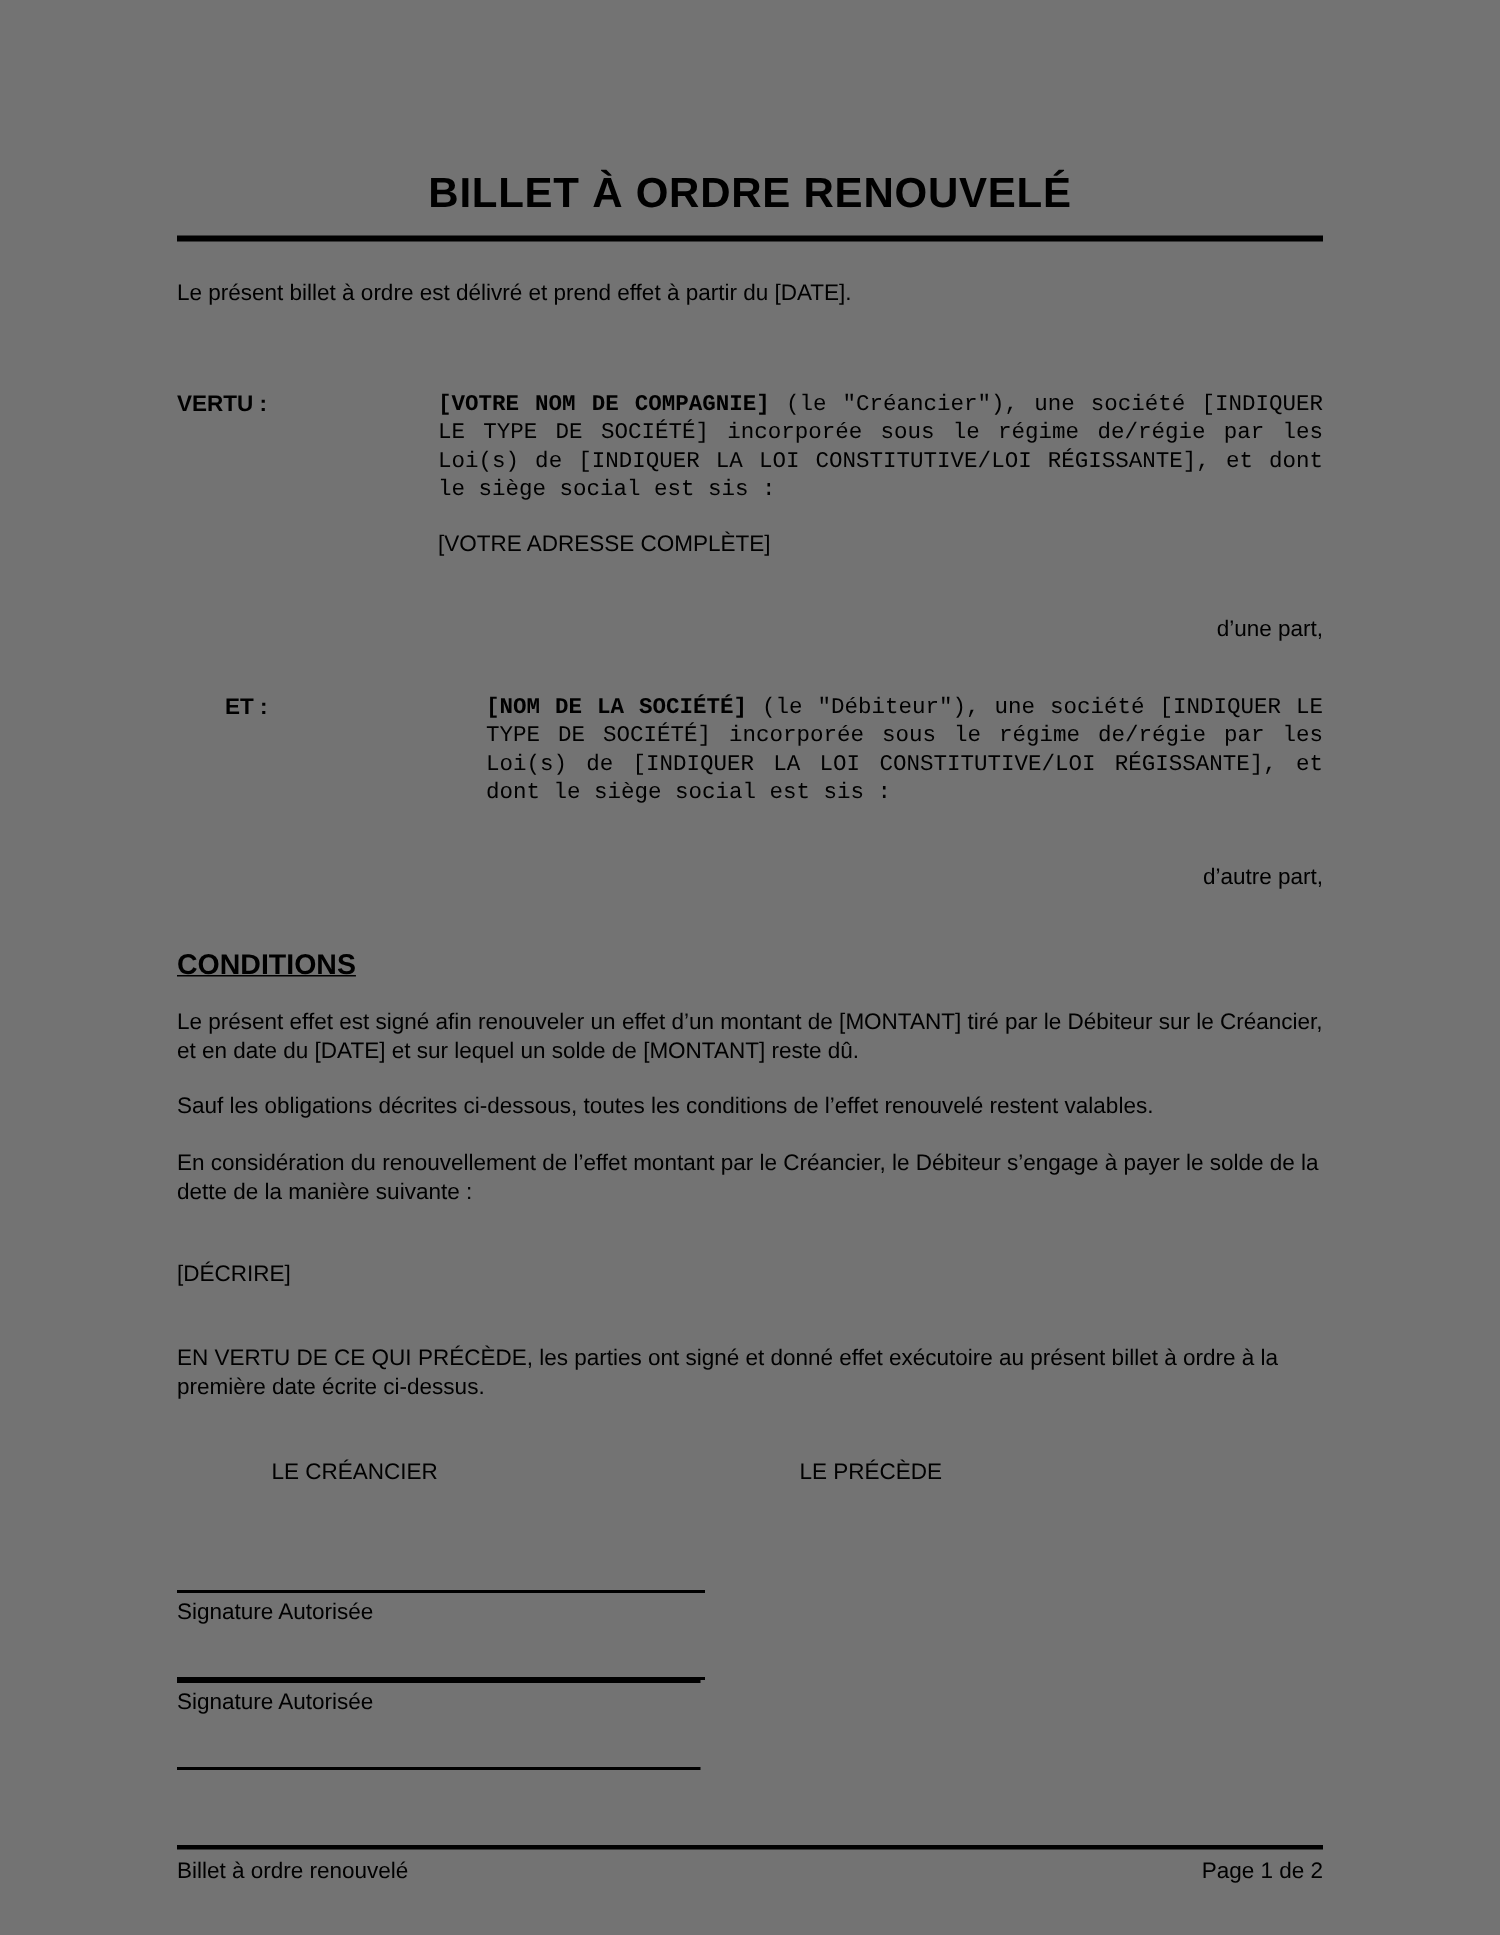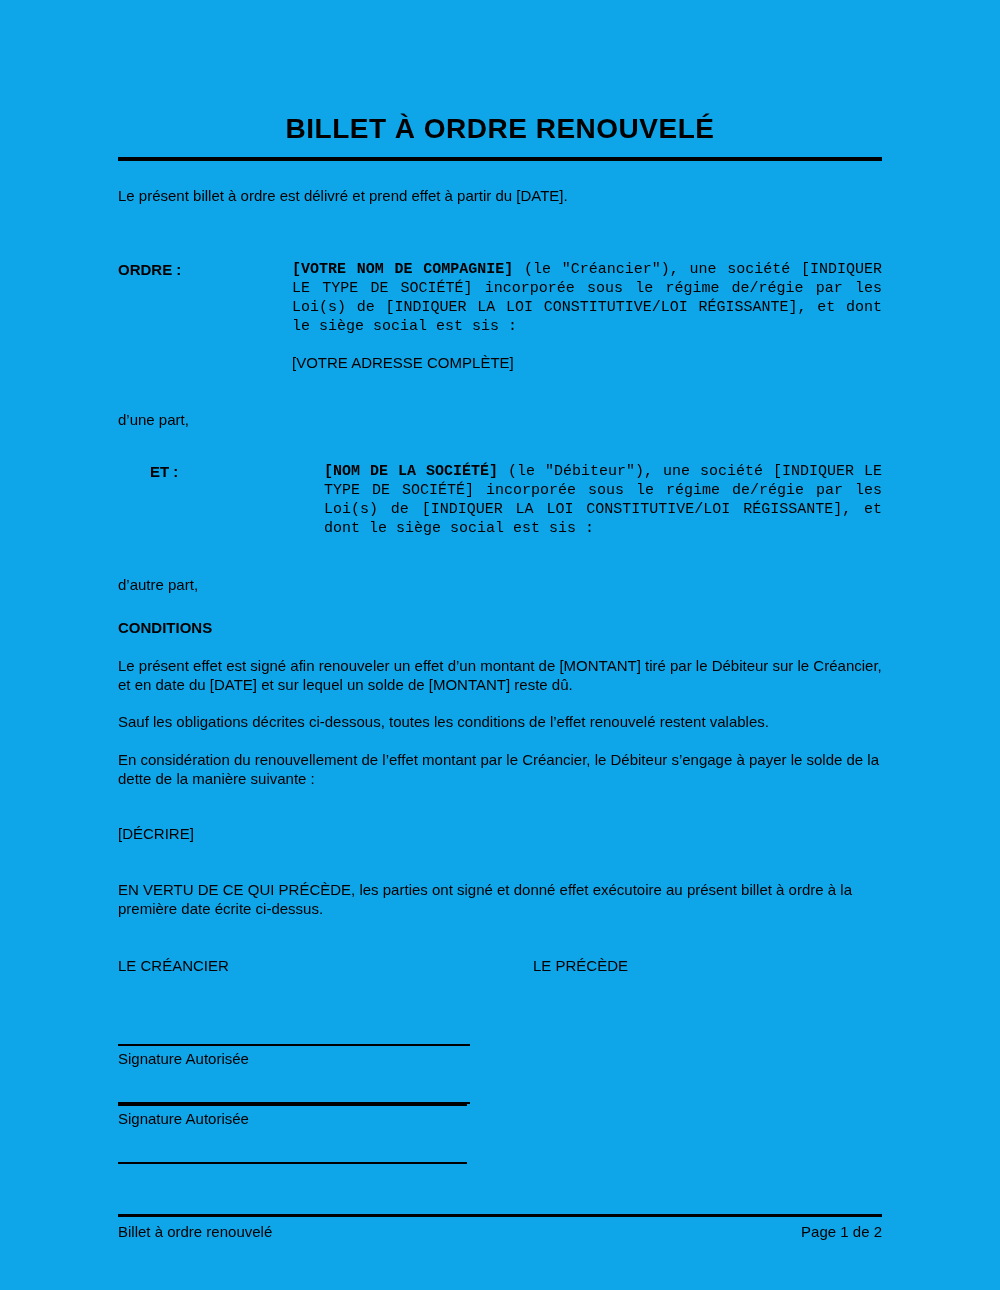--- a/index.html
+++ b/index.html
@@ -1,20 +1,20 @@
 <!DOCTYPE html>
 <html><head>
 <meta charset="utf-8">
 <style>
   html, body { margin: 0; padding: 0; background: #ffffff; }
   .page {
     position: relative;
     width: 1000px;
     height: 1290px;
-    background: #0ea5e9;
+    background: #737373;
     color: #000000;
     font-family: "Liberation Sans", sans-serif;
     font-size: 15px;
     line-height: 19px;
     overflow: hidden;
     box-sizing: border-box;
   }
   .content { padding: 0 118px; }
 
   .doc-title {
@@ -50,37 +50,40 @@
     text-align: justify;
     font-family: Liberation Mono, monospace;
   }
   .party-address {
     margin-top: 17px;
     padding-left: 174px;
   }
   .party-address.second { margin-top: 21px; }
   .part-line {
     margin-top: 38px;
+    text-align: right;
   }
   .part-line.second { margin-top: 37px; }
 
   .conditions-heading {
-    margin: 24px 0 0 0;
-    font-size: 15px;
+    margin: 40px 0 0 0;
+    font-size: 19px;
     font-weight: bold;
+    text-decoration: underline;
   }
   .body-para { margin: 19px 0 0 0; }
   .body-para.p2 { margin-top: 18px; }
   .describe { margin-top: 36px; }
   .closing { margin: 37px 0 0 0; }
 
   .sig-parties {
     display: flex;
-    justify-content: space-between;
+    justify-content: flex-end;
     margin-top: 38px;
+    margin-left: 28px;
   }
   .sig-parties .col-left  { width: 352px; }
   .sig-parties .col-right { width: 349px; }
 
   .sig-blocks {
     display: flex;
     justify-content: space-between;
     margin-top: 69px;
     flex-direction: column;
   }
@@ -110,21 +113,21 @@
 
 <div class="page">
   <div class="content">
 
     <h1 class="doc-title">BILLET À ORDRE RENOUVELÉ</h1>
     <div class="title-rule"></div>
 
     <p class="intro">Le présent billet à ordre est délivré et prend effet à partir du [DATE].</p>
 
     <div class="party-row">
-      <div class="party-label">ORDRE :</div>
+      <div class="party-label">VERTU :</div>
       <p class="party-text"><strong>[VOTRE NOM DE COMPAGNIE]</strong><span> (le "Créancier"), une société [INDIQUER LE TYPE DE SOCIÉTÉ] incorporée sous le régime de/régie par les Loi(s) de [INDIQUER LA LOI CONSTITUTIVE/LOI RÉGISSANTE], et dont le siège social est sis :</span></p>
     </div>
     <div class="party-address">[VOTRE ADRESSE COMPLÈTE]</div>
     <div class="part-line">d’une part,</div>
 
     <div class="party-row second">
       <div class="party-label">ET :</div>
       <p class="party-text"><strong>[NOM DE LA SOCIÉTÉ]</strong><span> (le "Débiteur"), une société [INDIQUER LE TYPE DE SOCIÉTÉ] incorporée sous le régime de/régie par les Loi(s) de [INDIQUER LA LOI CONSTITUTIVE/LOI RÉGISSANTE], et dont le siège social est sis :</span></p>
     </div>
     <div class="part-line second">d’autre part,</div>

